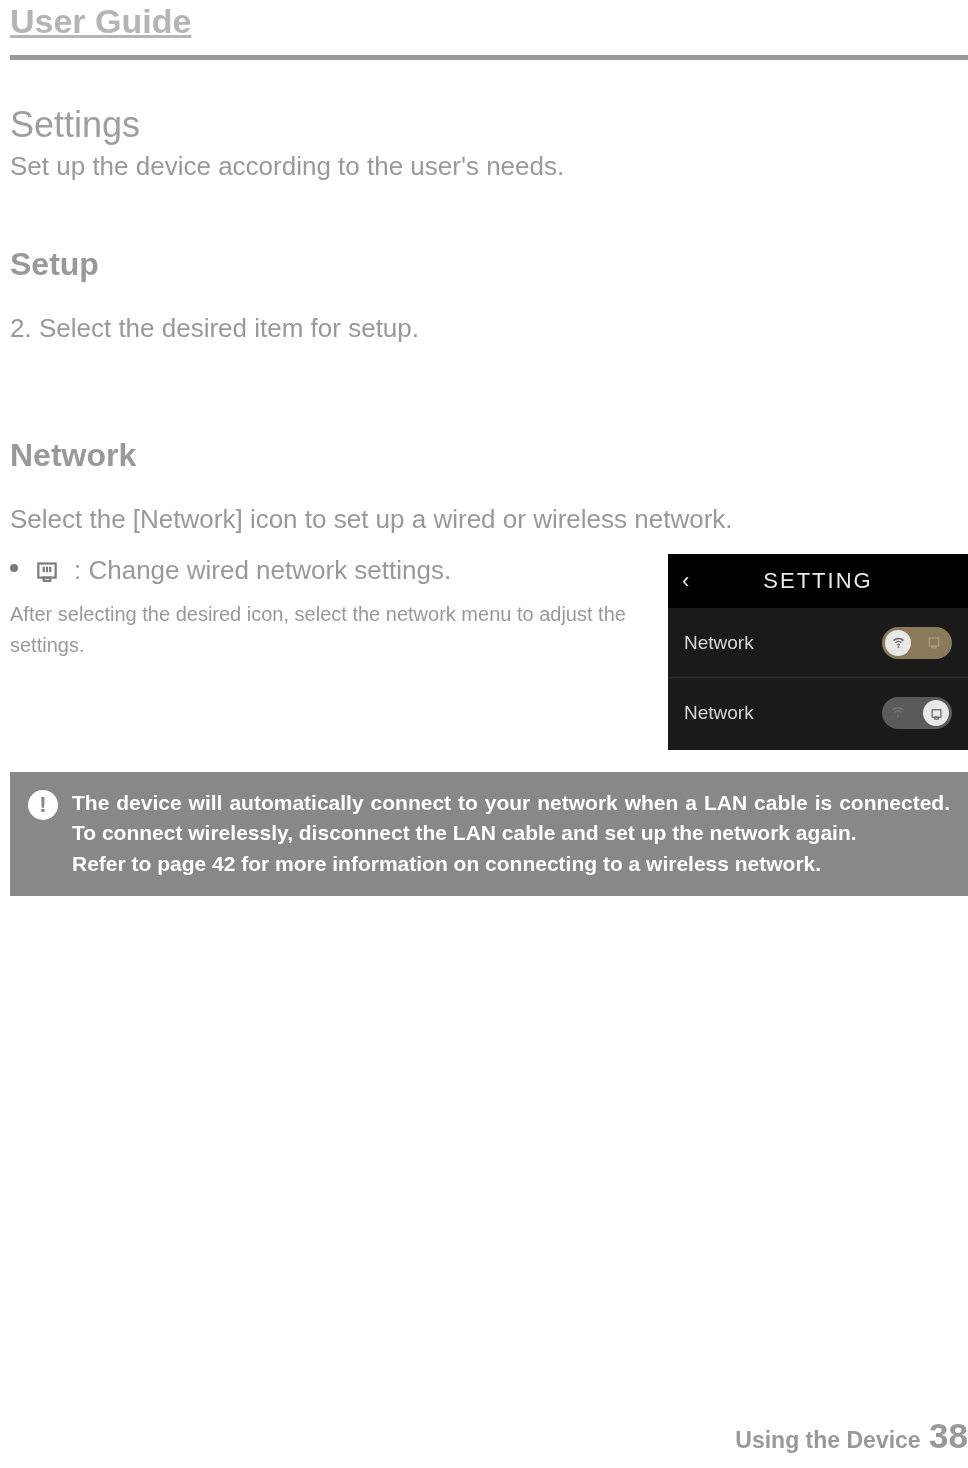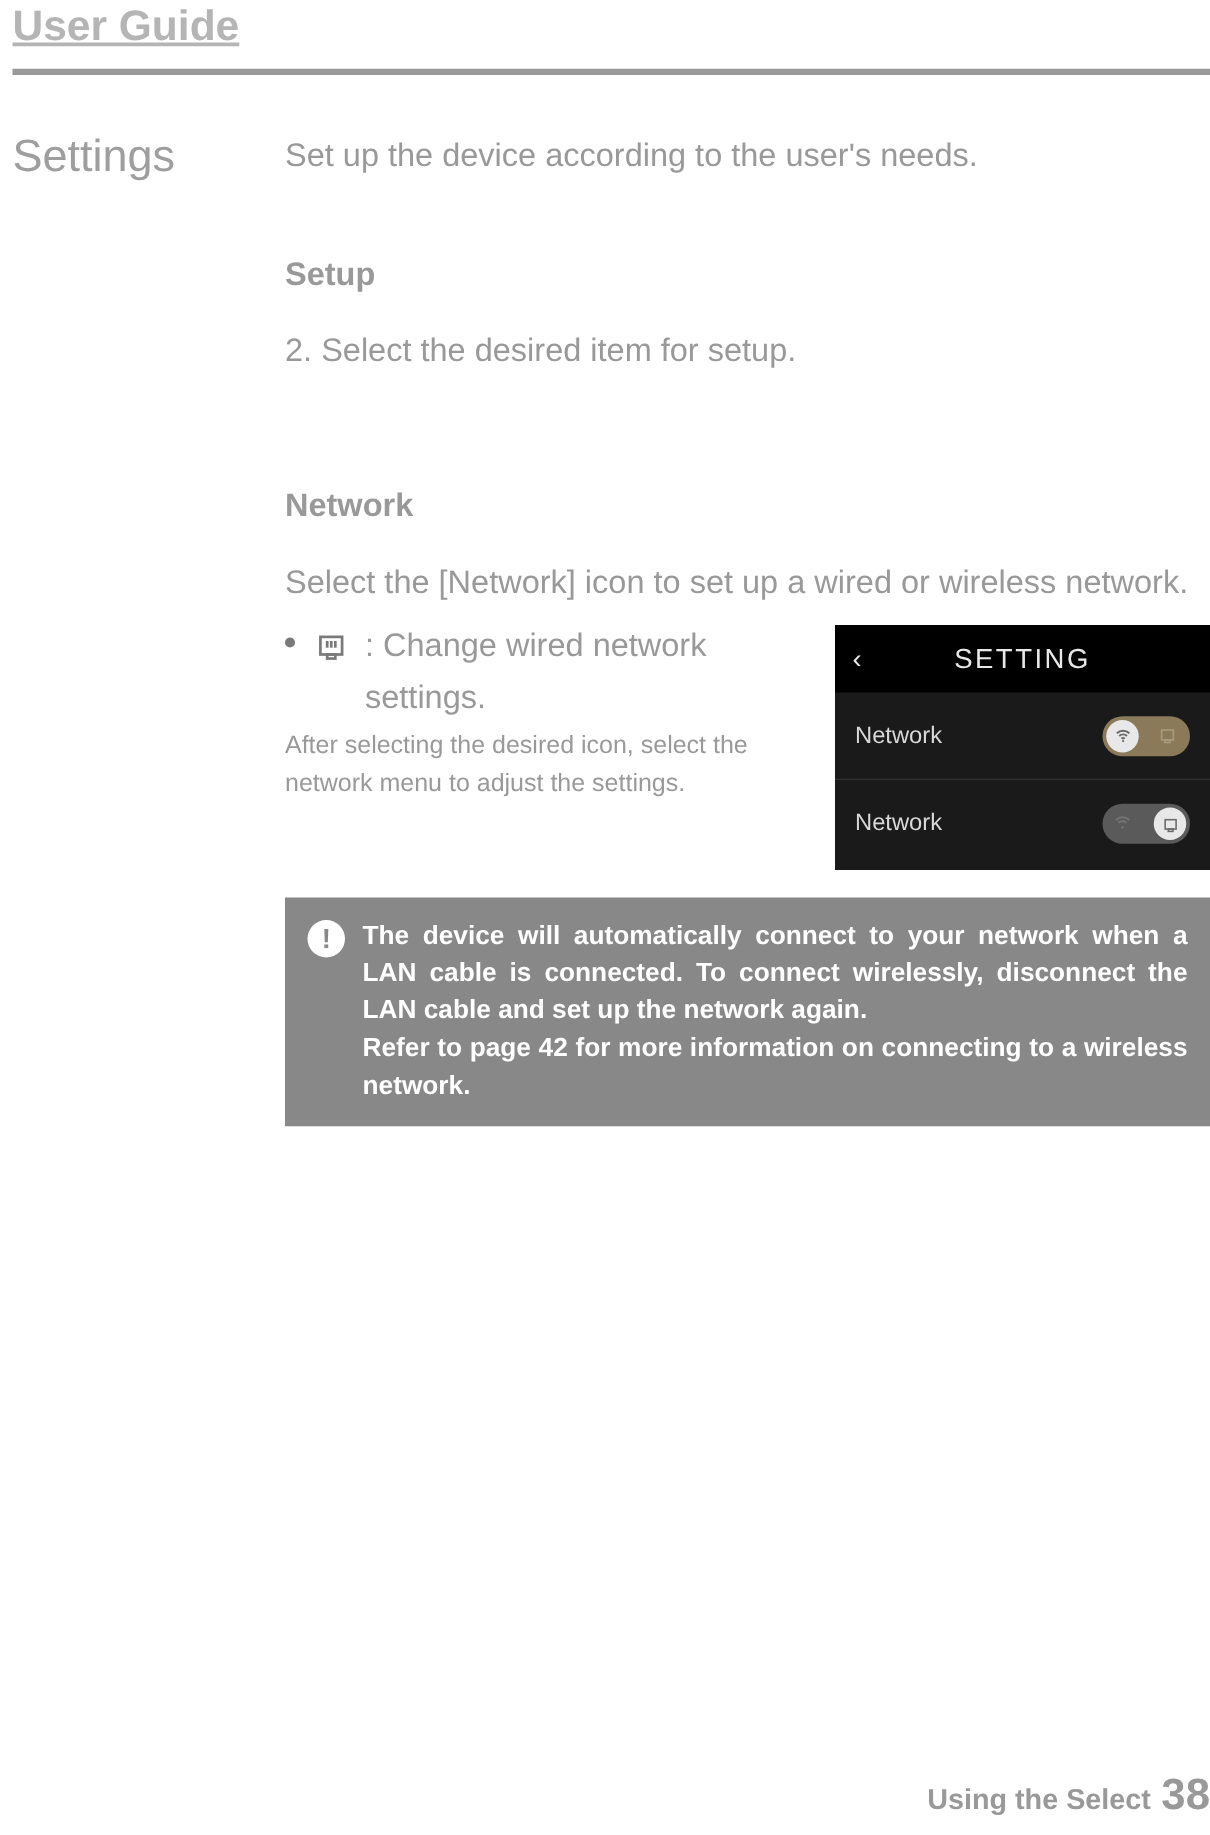--- a/index.html
+++ b/index.html
@@ -22,20 +22,21 @@
     .header-rule {
       border: none;
       border-top: 5px solid #999999;
       margin: 14px 0 0 10px;
       width: 958px;
     }
     .content {
       display: flex;
       margin-top: 44px;
       padding-left: 10px;
+      flex-direction: column;
     }
     .left-col {
       width: 218px;
       flex-shrink: 0;
     }
     .section-heading {
       font-size: 36px;
       color: #9e9e9e;
       font-weight: normal;
     }
@@ -43,21 +44,21 @@
       flex: 1;
       padding-right: 0;
     }
     .intro-line {
       font-size: 26px;
       color: #999999;
       line-height: 1.55;
       margin-bottom: 2px;
     }
     .sub-heading {
-      font-size: 26px;
+      font-size: 32px;
       font-weight: bold;
       color: #999999;
       margin-top: 60px;
       margin-bottom: 26px;
     }
     .body-text {
       font-size: 26px;
       color: #999999;
       line-height: 1.48;
     }
@@ -306,15 +307,15 @@
         <div class="callout-text">
           <div class="callout-p1">The device will automatically connect to your network when a LAN cable is connected. To connect wirelessly, disconnect the LAN cable and set up the network again.</div>
           <div class="callout-p2">Refer to page 42 for more information on connecting to a wireless network.</div>
         </div>
       </div>
     </div>
   </div>
 </div>
 
 <div class="footer">
-  <span>Using the Select</span>
+  <span>Using the Device</span>
   <span class="footer-num">38</span>
 </div>
 
 </body></html>

